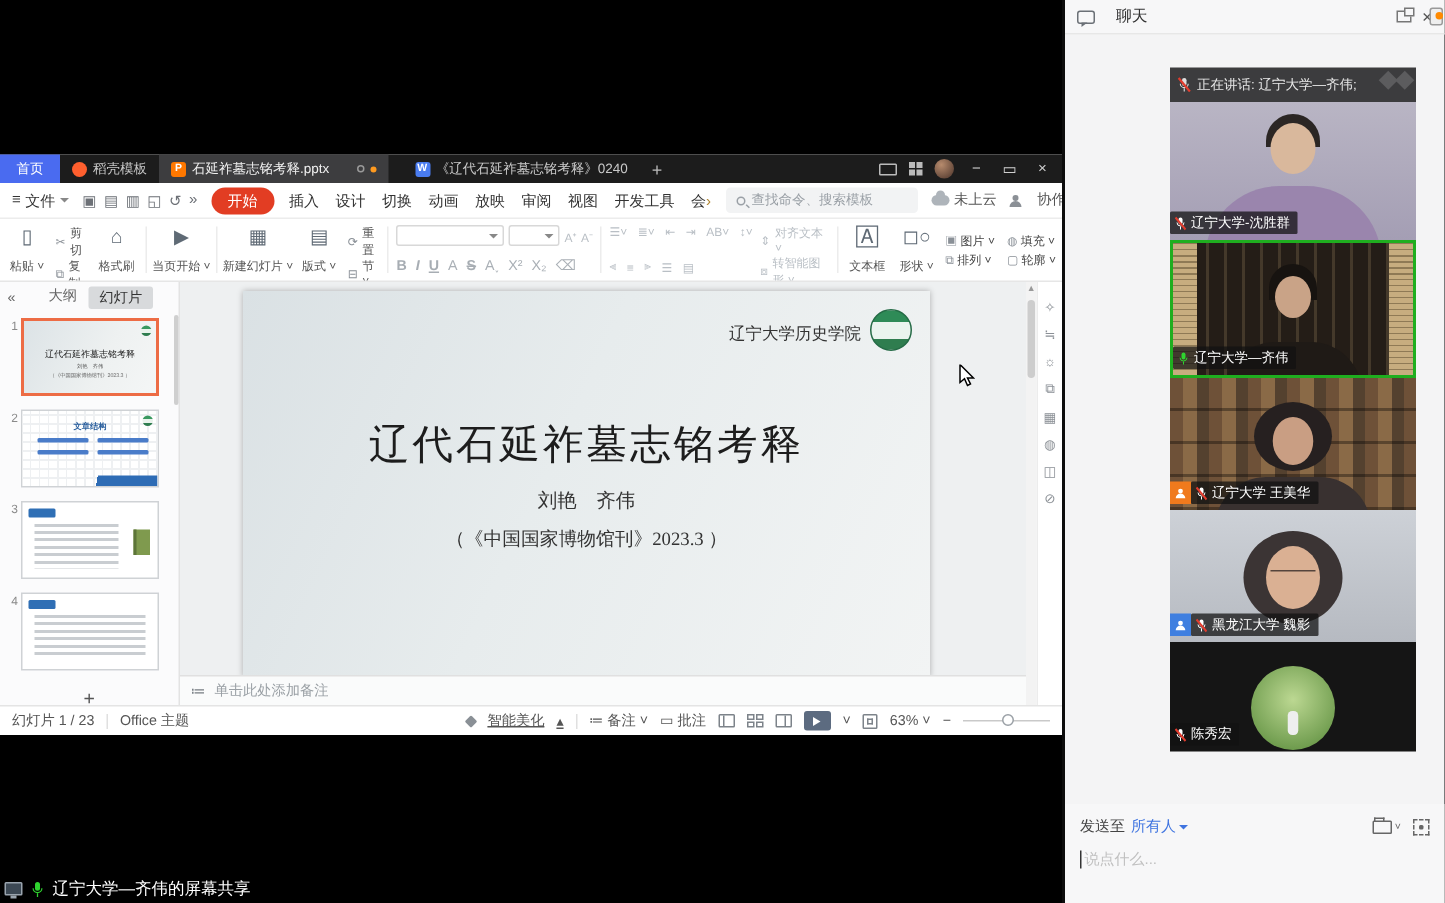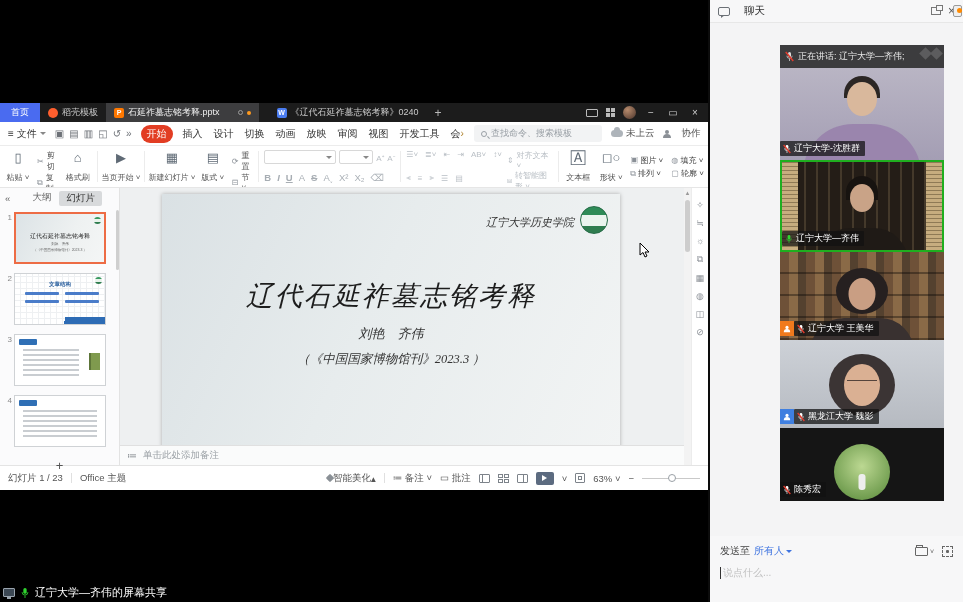--- a/index.html
+++ b/index.html
@@ -28,21 +28,21 @@
   .mode-ic { width:12px; height:8px; border:1px solid #bbb; border-radius:1px; }
   .grid-ic { width:9px; height:9px; display:grid; grid-template-columns:4px 4px; gap:1px; }
   .grid-ic i { background:#bbb; height:4px; }
   .avatar { width:13px; height:13px; border-radius:50%; background:radial-gradient(circle at 35% 30%,#b78b6d,#4a332a); }
 
   
   .menubar { height:24px; background:#fff; border-bottom:1px solid #ececec; display:flex;
              align-items:center; padding:0 8px; gap:9px; font-size:10px; color:#333; white-space:nowrap; }
   .m-file { display:flex; align-items:center; gap:3px; }
   .qicons { display:flex; gap:5px; color:#6d7177; font-size:10px; }
-  .m-start { background:#e23d23; color:#fff; border-radius:10px; padding:2px 6px; }
+  .m-start { background:#e23d23; color:#fff; border-radius:10px; padding:2px 11px; }
   .m-it { padding:0 1px; }
   .caret-d { display:inline-block; width:0; height:0; border-left:3px solid transparent;
              border-right:3px solid transparent; border-top:3px solid #888; }
   .searchbox { display:flex; align-items:center; gap:4px; background:#f2f3f4; border-radius:3px;
                height:17px; padding:0 7px; color:#9aa0a6; font-size:9px; min-width:128px; }
   .s-ic { width:6px; height:6px; border:1px solid #9aa0a6; border-radius:50%; position:relative; }
   .s-ic::after { content:""; position:absolute; left:5px; top:5px; width:3px; height:1px;
                  background:#9aa0a6; transform:rotate(45deg); }
   .m-right { margin-left:auto; display:flex; align-items:center; gap:9px; font-size:9.5px; color:#555; }
   .btn-share { background:#f05a28; color:#fff; border-radius:3px; padding:2px 10px; font-size:10px;
@@ -111,21 +111,21 @@
   .tlines { position:absolute; left:8px; right:8px; top:14px; bottom:6px;
             background:repeating-linear-gradient(to bottom,#c9cdd1 0 2px,transparent 2px 5px); }
   .tlines.short { right:26px; }
   .book { position:absolute; right:5px; top:18px; width:11px; height:17px; background:#7f9a4e;
           border-left:2px solid #5d7539; }
   .add-slide { text-align:center; font-size:13px; color:#555; padding:2px 0 4px; }
   .t-scroll { position:absolute; right:0; top:22px; width:3px; height:60px; background:#cfcfcf; border-radius:2px; }
 
   
   .canvas { flex:1; display:flex; flex-direction:column; background:#eef0f1; min-width:0; }
-  .slide-wrap { flex:1; position:relative; overflow:hidden;font-style:italic; }
+  .slide-wrap { flex:1; position:relative; overflow:hidden; }
   .slide { position:absolute; left:42px; top:6px; width:458px; height:257px;
            background:linear-gradient(115deg,#dae1e4 0%,#e7eced 45%,#f2f4f4 100%);
            box-shadow:0 0 4px rgba(0,0,0,.28); }
   .sl-school { position:absolute; top:21px; right:46px; font-size:11px; color:#333; }
   .sl-logo { position:absolute; top:12px; right:12px; width:28px; height:28px; border-radius:50%;
              background:linear-gradient(#2e8b57 30%,#eaf4ee 30% 72%,#2f7d4f 72%);
              border:1px solid #256b46; }
   .sl-title { position:absolute; top:84px; width:100%; text-align:center; font-size:27px;
               letter-spacing:2px; color:#1d1d1d; font-family:"Liberation Serif",serif; }
   .sl-authors { position:absolute; top:131px; width:100%; text-align:center; font-size:13px; color:#333;
@@ -140,21 +140,21 @@
 
   
   .vscroll { width:7px; background:#f3f3f3; position:relative; }
   .vs-thumb { position:absolute; top:12px; left:1px; width:5px; height:52px; background:#cdcdcd; border-radius:3px; }
   .vs-arrow { position:absolute; top:2px; left:0; width:7px; text-align:center; font-size:6px; color:#999; }
   .sidestrip { width:17px; border-left:1px solid #ececec; background:#fff; display:flex;
                flex-direction:column; align-items:center; gap:8px; padding-top:12px;
                color:#8b9096; font-size:9px; }
 
   
-  .statusbar { height:25px; background:#fff; border-top:1px solid #e4e4e4; display:flex;
+  .statusbar { height:20px; background:#fff; border-top:1px solid #e4e4e4; display:flex;
                align-items:center; font-size:9.5px; color:#555; padding:0 8px; gap:8px; }
   .sdiv { width:1px; height:10px; background:#e0e0e0; }
   .st-right { margin-left:auto; display:flex; align-items:center; gap:8px; }
   .diamond { display:inline-block; width:6px; height:6px; background:#8a9096; transform:rotate(45deg); border-radius:1px; }
   .view-ic { width:11px; height:9px; border:1px solid #7d838a; border-radius:1px; position:relative; }
   .view-ic.norm::before { content:""; position:absolute; left:2px; top:0; bottom:0; width:1px; background:#7d838a; }
   .view-ic.sorter { border:none; display:grid; grid-template-columns:5px 5px; gap:1px; }
   .view-ic.sorter i { border:1px solid #7d838a; height:4px; }
   .view-ic.read::before { content:""; position:absolute; left:5px; top:0; bottom:0; width:1px; background:#7d838a; }
   .playbtn { width:18px; height:13px; background:#5c6b80; border-radius:2px; display:flex;
@@ -545,21 +545,21 @@
       <span>◫</span>
       <span>⊘</span>
     </div>
   </div>
 
   <div class="statusbar">
     <span>幻灯片 1 / 23</span>
     <span class="sdiv"></span>
     <span>Office 主题</span>
     <span class="st-right">
-      <span style="display:flex;gap:0;align-items:center;">
+      <span style="display:flex;gap:8px;align-items:center;text-decoration:underline;">
         <span class="diamond"></span>
         <span>智能美化</span> ▴
       </span>
       <span class="sdiv"></span>
       <span>≔ <span>备注</span> ˅</span>
       <span>▭ <span>批注</span></span>
       <span class="view-ic norm"></span>
       <span class="view-ic sorter">
           <i></i>
           <i></i>

